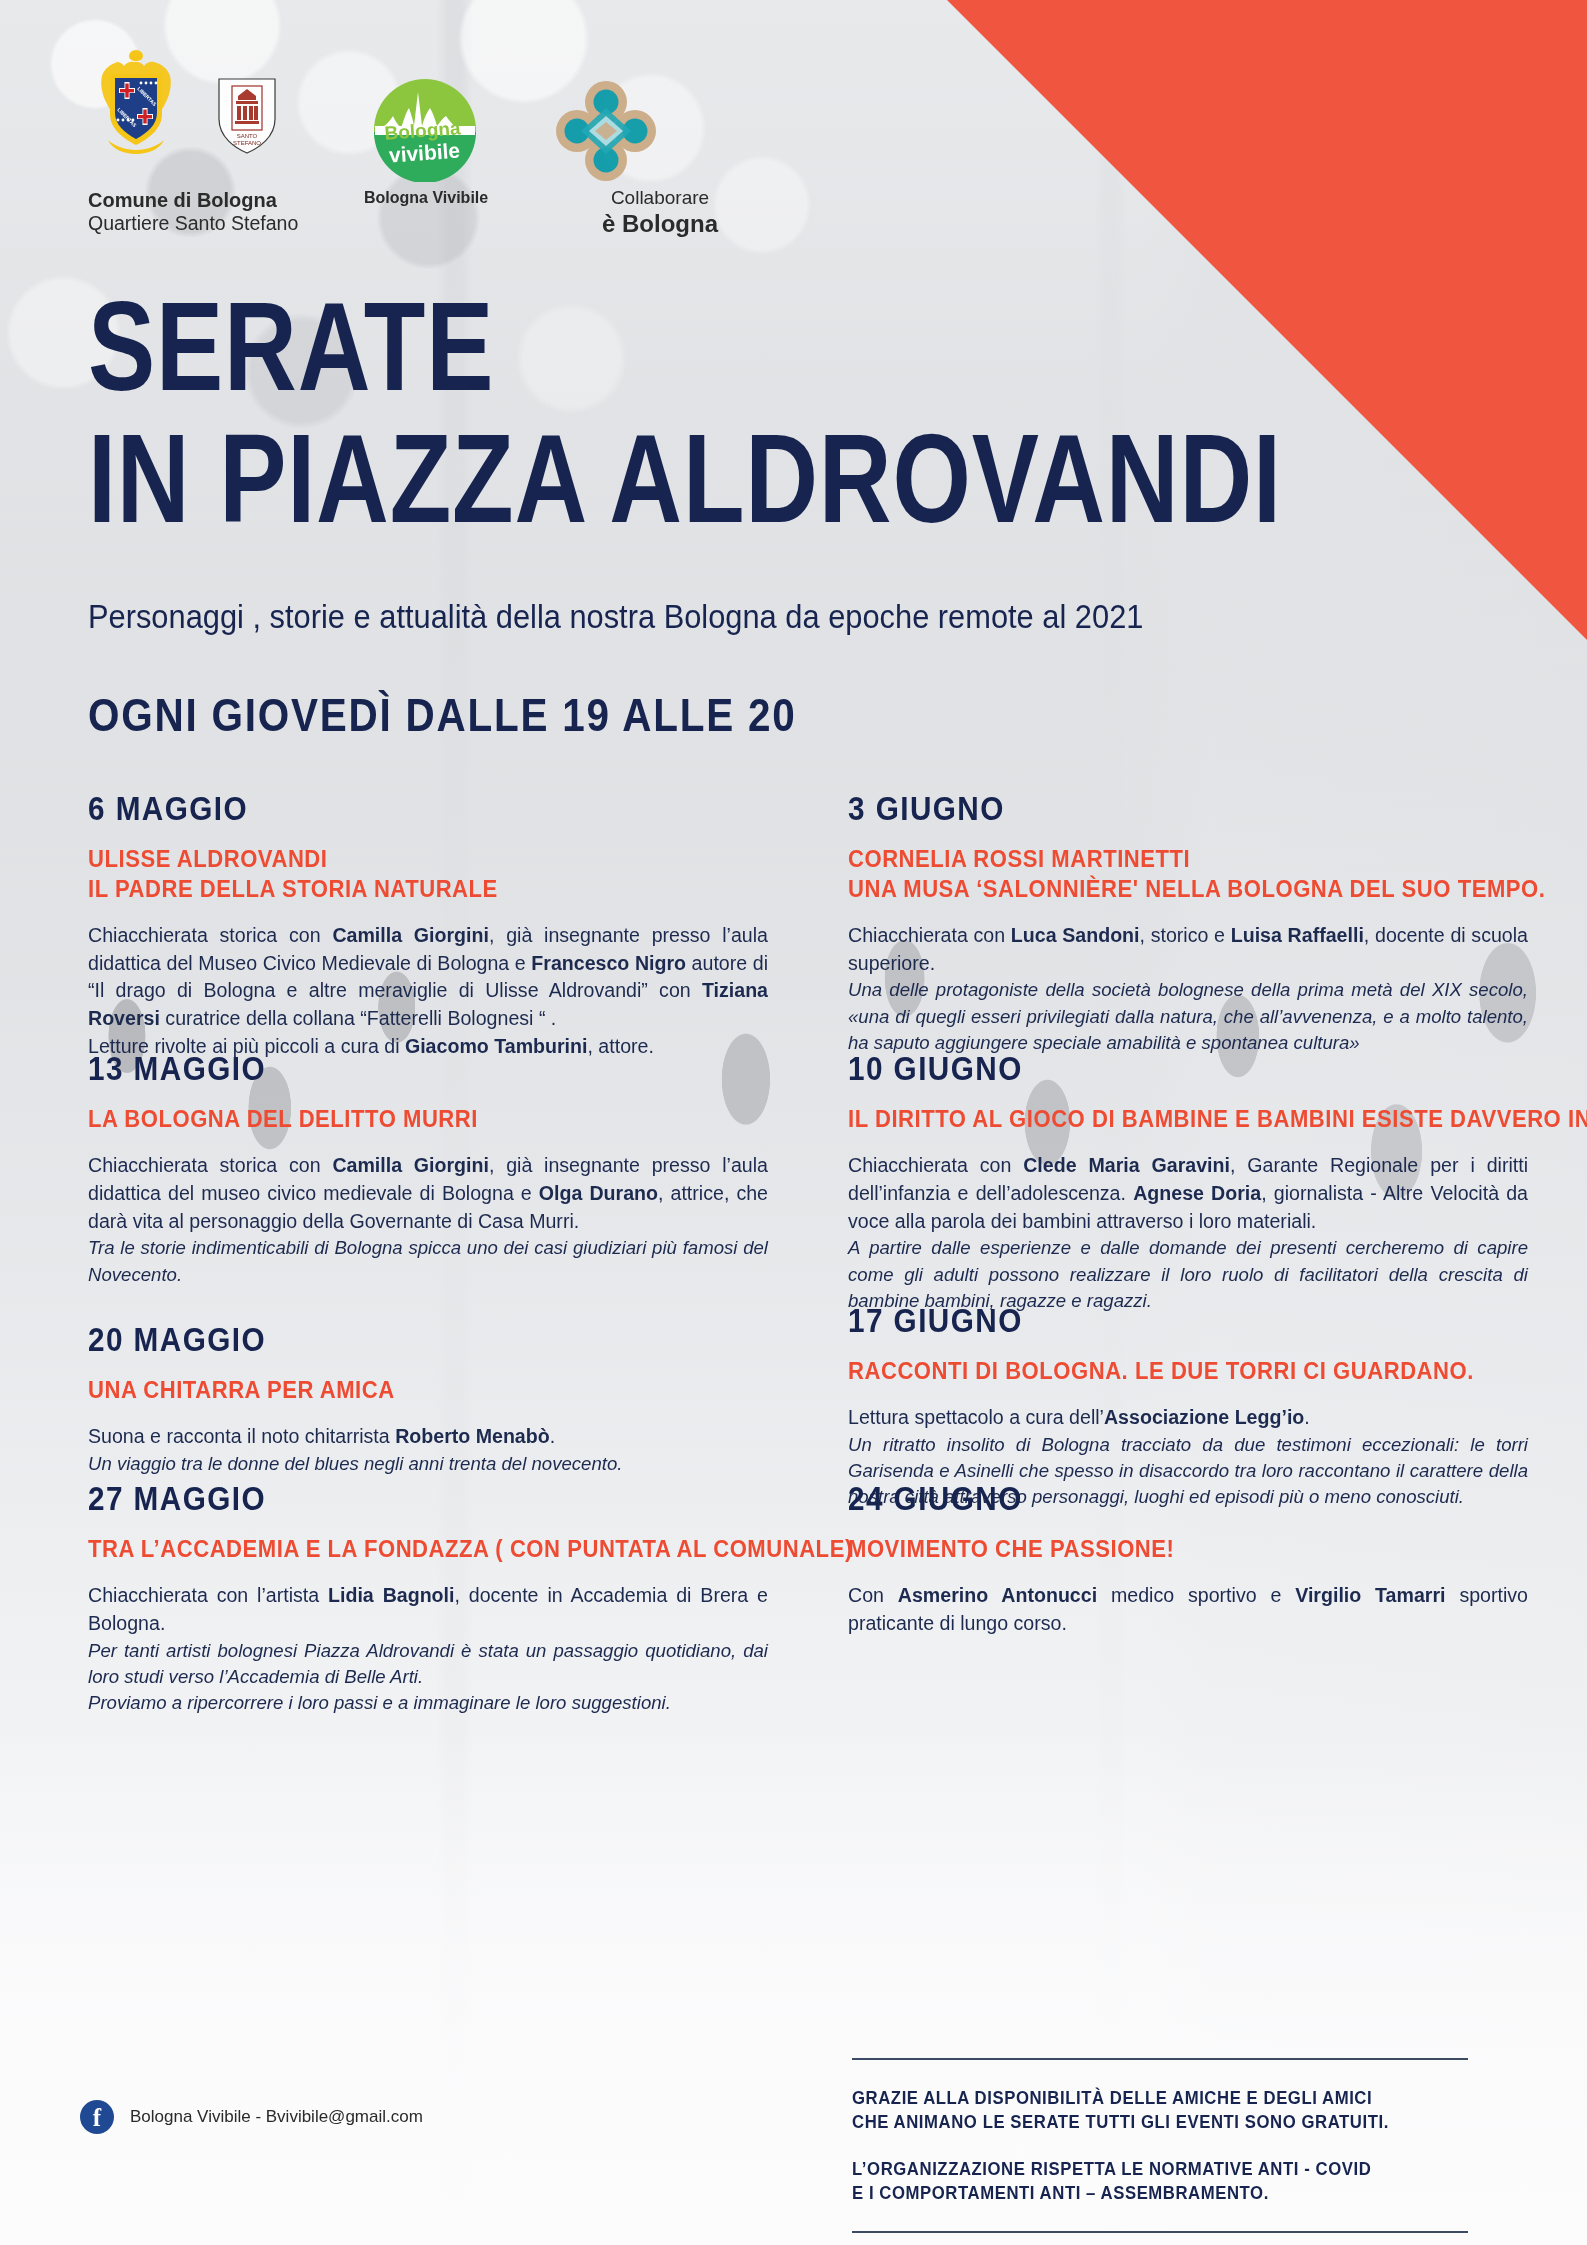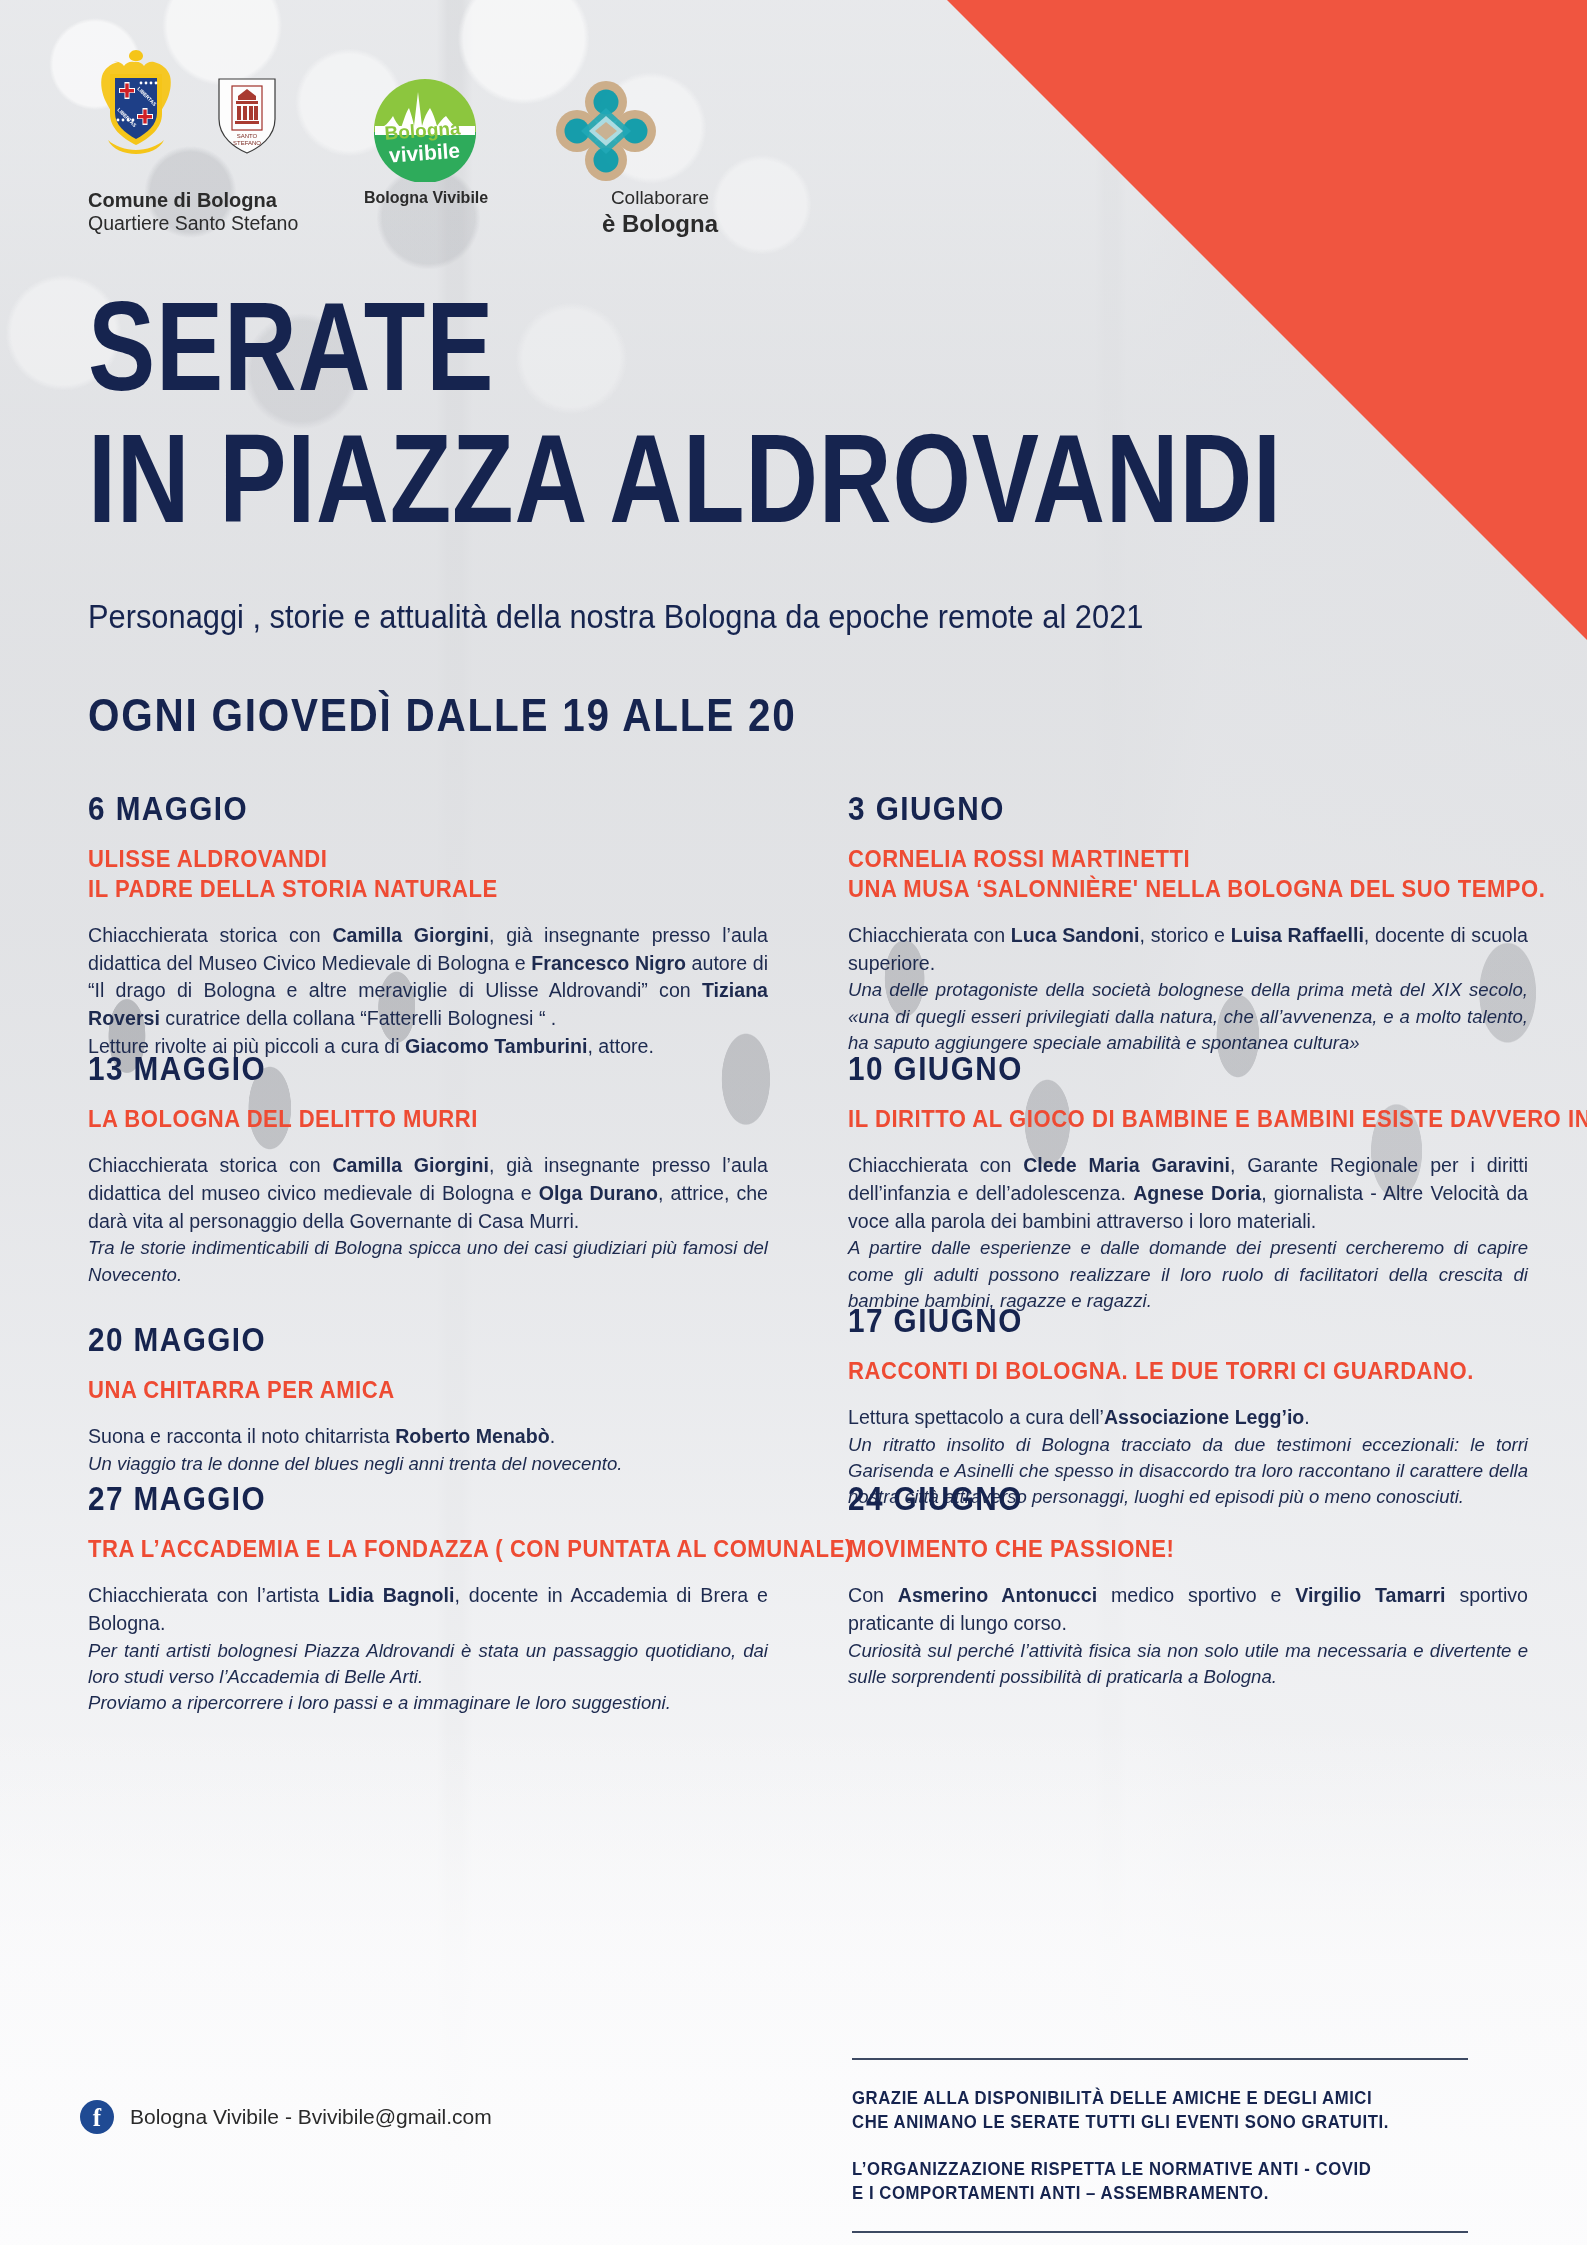--- a/index.html
+++ b/index.html
@@ -209,21 +209,21 @@
     display: flex; align-items: center; gap: 16px;
   }
   .fb-icon {
     width: 34px; height: 34px; border-radius: 50%;
     background: #1f4a93;
     display: flex; align-items: center; justify-content: center;
     color: #ffffff; font-weight: bold; font-size: 25px;
     font-family: "Liberation Serif", serif;
     line-height: 1;
   }
-  .fb-text { font-size: 21px; color: #2a2a2a; }
+  .fb-text { font-size: 17px; color: #2a2a2a; }
 
   .notes {
     position: absolute;
     left: 852px; top: 2058px;
     width: 616px;
   }
   .notes .rule { height: 2px; background: #3d4a63; width: 100%; }
   .notes .inner { padding: 26px 0 26px 0; }
   .notes p {
     margin: 0;
@@ -427,21 +427,20 @@
         <div class="ev-body">Lettura spettacolo a cura dell’<b>Associazione Legg’io</b>.</div>
         <div class="ev-note">Un ritratto insolito di Bologna tracciato da due testimoni eccezionali: le torri Garisenda e Asinelli che spesso in disaccordo tra loro raccontano il carattere della nostra città attraverso personaggi, luoghi ed episodi più o meno conosciuti.</div>
       </div>
 
       <div class="event" style="top:690px;">
         <div class="ev-date">24 GIUGNO</div>
         <div class="ev-title">
           <span class="tl">MOVIMENTO CHE PASSIONE!</span>
         </div>
         <div class="ev-body">Con <b>Asmerino Antonucci</b> medico sportivo e <b>Virgilio Tamarri</b> sportivo praticante di lungo corso.</div>
-        <div class="ev-note">Curiosità  sul perché l’attività fisica sia non solo utile ma necessaria e divertente e sulle sorprendenti possibilità di praticarla a Bologna.</div>
       </div>
     </div>
   </div>
 
   <div class="fb-row">
     <div class="fb-icon">f</div>
     <div class="fb-text">Bologna Vivibile - Bvivibile@gmail.com</div>
   </div>
 
   <div class="notes">

